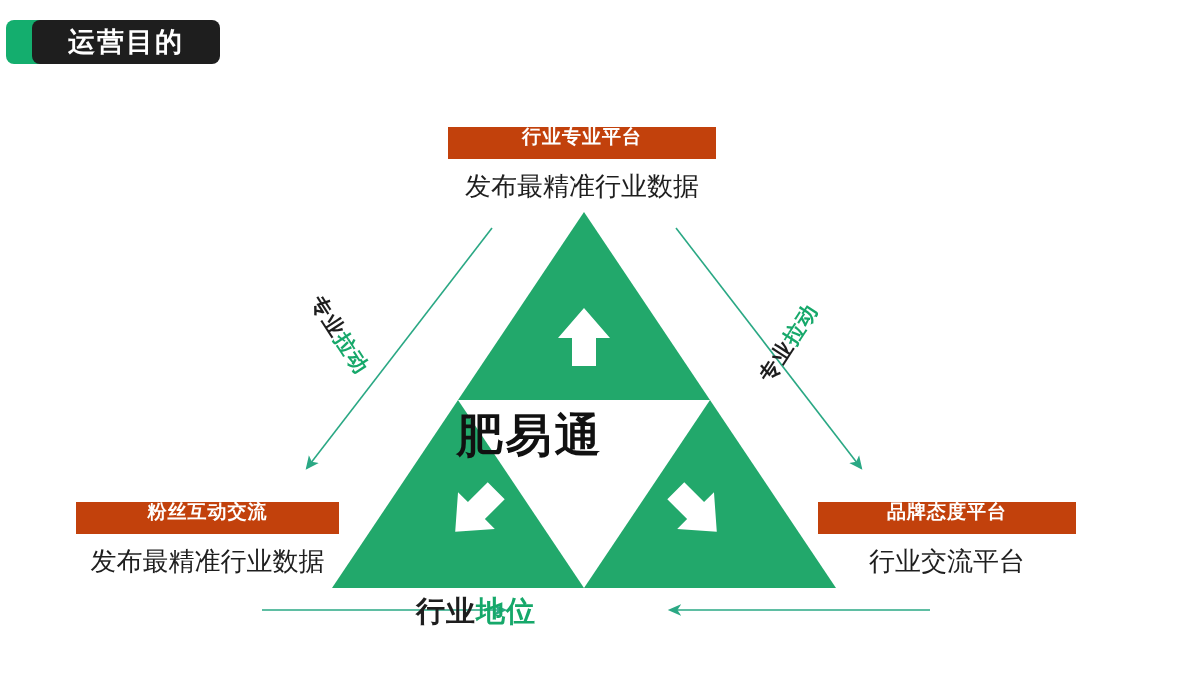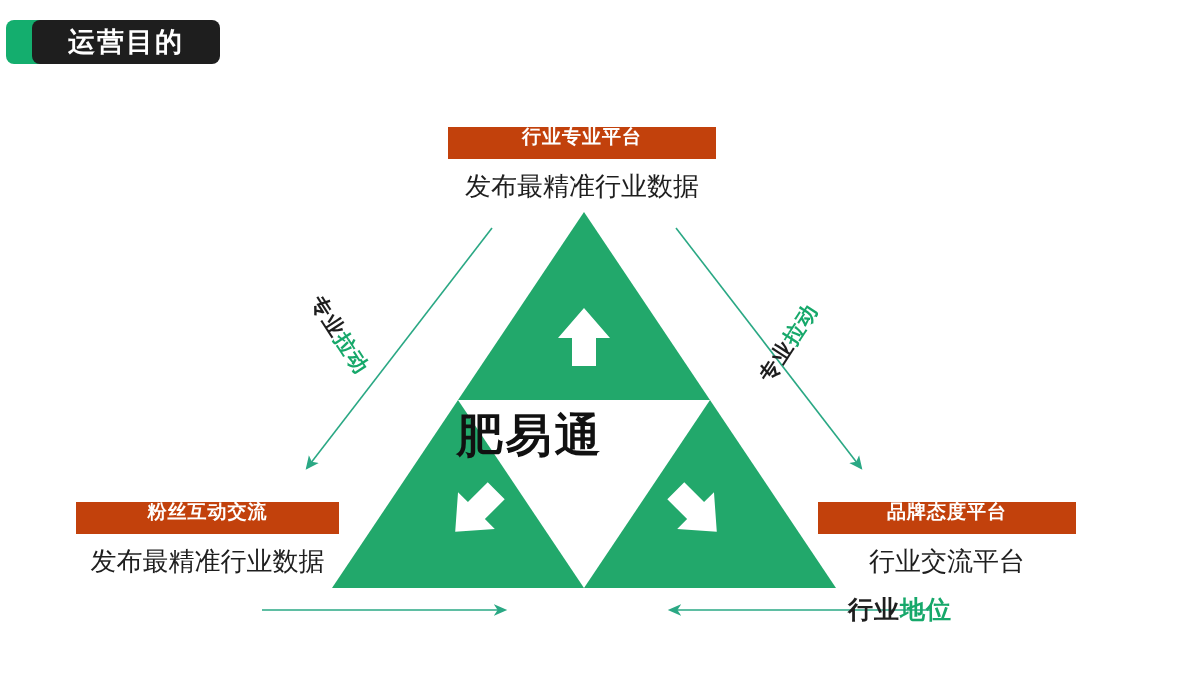--- a/index.html
+++ b/index.html
@@ -147,22 +147,22 @@
     transform: rotate(-57deg);
     transform-origin: center center;
   }
 
   
   #caption-bottom {
     position: absolute;
     left: 0;
     top: 597px;
     width: 952px;
-    text-align: right;
-    font-size: 25px;
+    text-align: center;
+    font-size: 29px;
     font-weight: 700;
     letter-spacing: 1px;
     line-height: 1;
   }
   #caption-bottom .seg-dark { color: #1e1e1e; }
   #caption-bottom .seg-accent { color: #16a86a; }
 </style>
 </head>
 <body>
 

